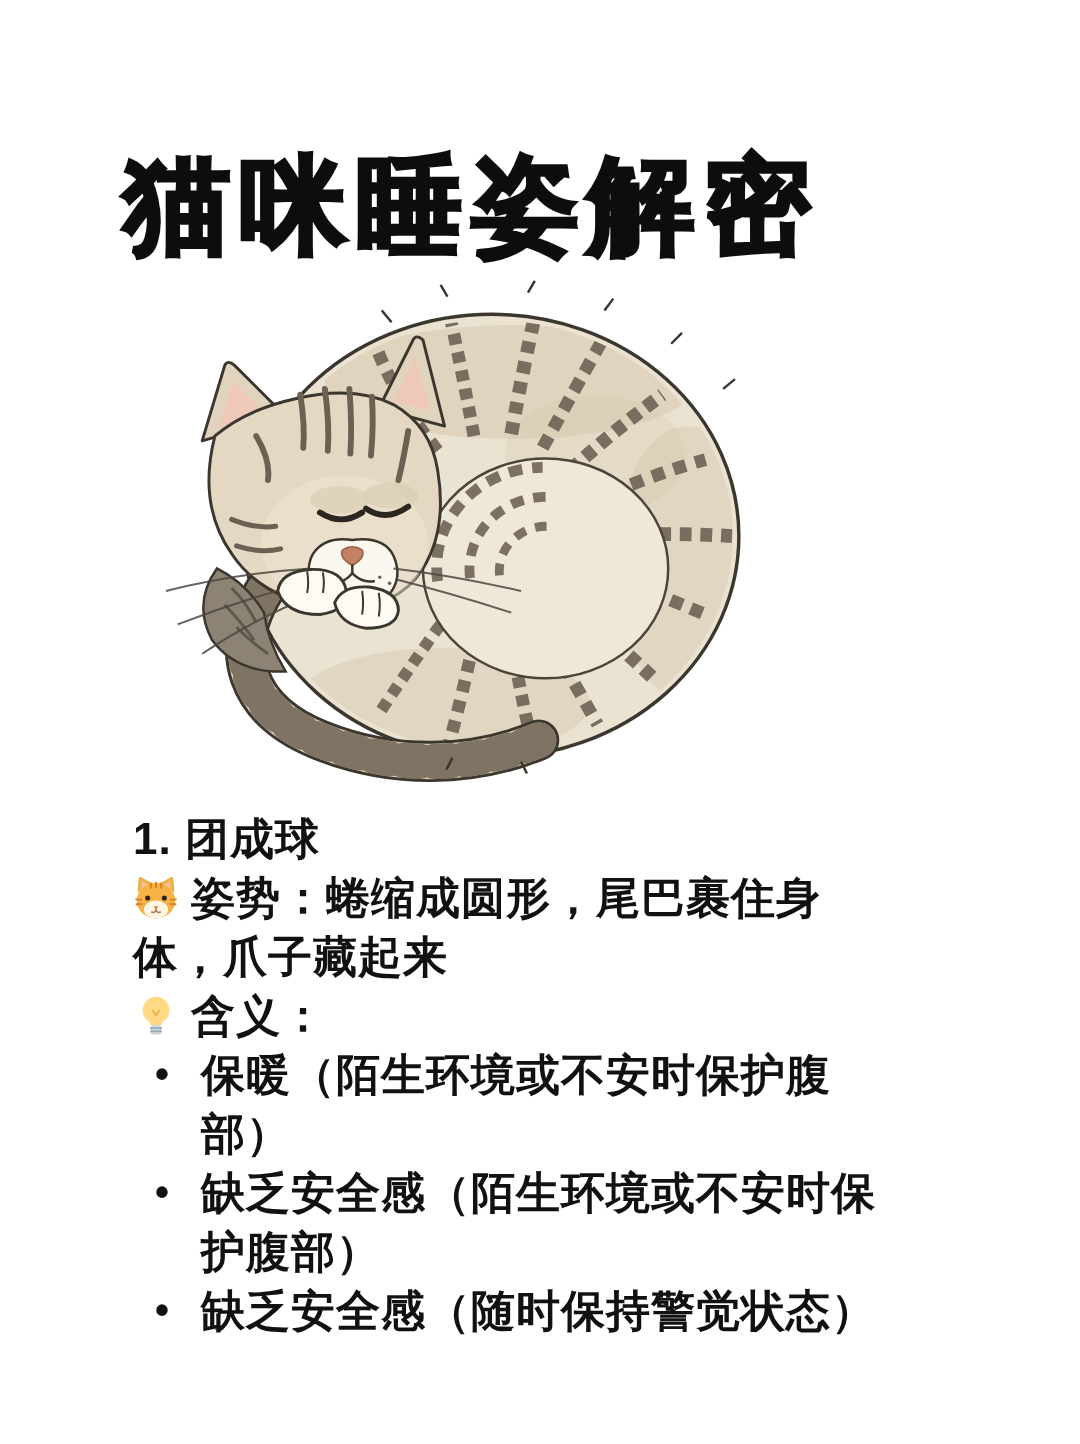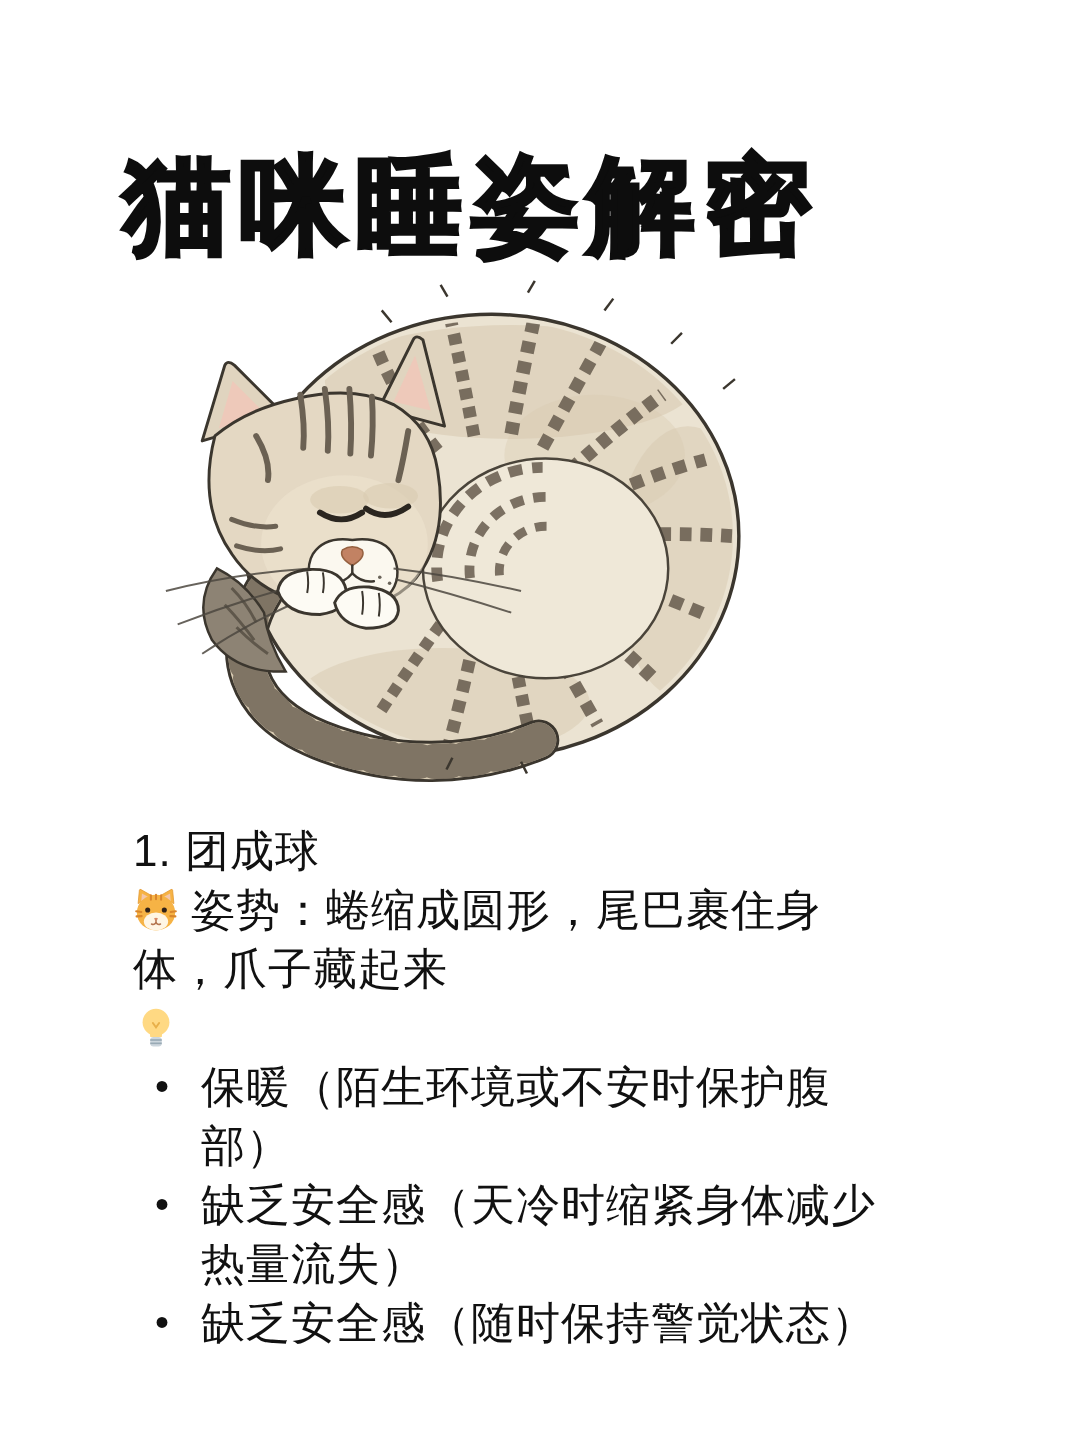--- a/index.html
+++ b/index.html
@@ -23,25 +23,25 @@
     -webkit-text-stroke: 4px #0d0d0d;
     white-space: nowrap;
   }
   .illustration {
     width: 760px;
     height: 520px;
     margin: 14px auto 0 auto;
     display: block;
   }
   .content {
-    margin-top: 22px;
+    margin-top: 10px;
     padding: 0 60px 0 133px;
     font-size: 44px;
     line-height: 59px;
-    font-weight: 400;
+    font-weight: 700;
     letter-spacing: 1px;
   }
   .content p { margin: 0; }
   .emoji {
     display: inline-block;
     width: 46px;
     height: 46px;
     vertical-align: -8px;
     margin-right: 12px;
   }
@@ -235,31 +235,31 @@
     <p>
       <svg class="emoji" viewBox="0 0 36 36" role="img">
         <circle cx="18" cy="13.5" r="10.5" fill="#ffd983"></circle>
         <path d="M13,21 Q18,24 23,21 L22.5,25 L13.5,25 Z" fill="#ffd983"></path>
         <path d="M15.5,14 L18,17.5 L20.5,14" fill="none" stroke="#e8b04a" stroke-width="1.4" stroke-linecap="round"></path>
         <rect x="13.5" y="25" width="9" height="7.5" rx="2.5" fill="#ccd6dd"></rect>
         <g stroke="#99aab5" stroke-width="1.3">
           <path d="M13.5,27.4 L22.5,27.4"></path>
           <path d="M13.5,30 L22.5,30"></path>
         </g>
-      </svg>
+      </svg><span>含义：</span>
     </p>
 
     <ul class="bullets">
       <li class="bullet-row">
         <span class="bullet-dot">•</span>
         <span class="bullet-text">保暖（陌生环境或不安时保护腹部）</span>
       </li>
       <li class="bullet-row">
         <span class="bullet-dot">•</span>
-        <span class="bullet-text">缺乏安全感（天冷时缩紧身体减少热量流失）</span>
+        <span class="bullet-text">缺乏安全感（陌生环境或不安时保护腹部）</span>
       </li>
       <li class="bullet-row">
         <span class="bullet-dot">•</span>
         <span class="bullet-text">缺乏安全感（随时保持警觉状态）</span>
       </li>
     </ul>
 
   </div>
 </div>
 

